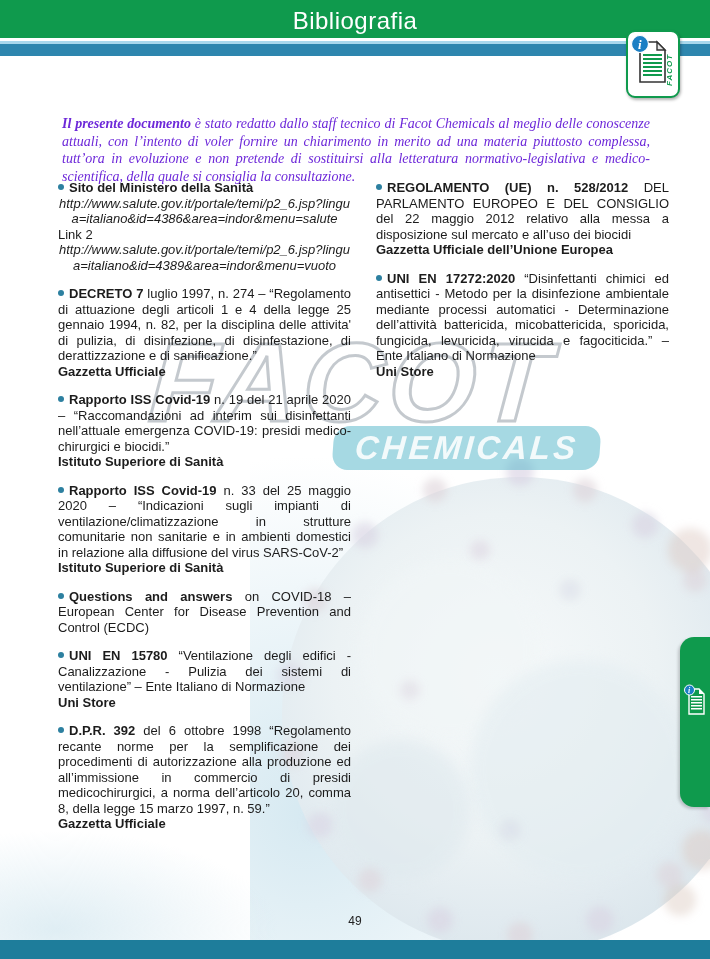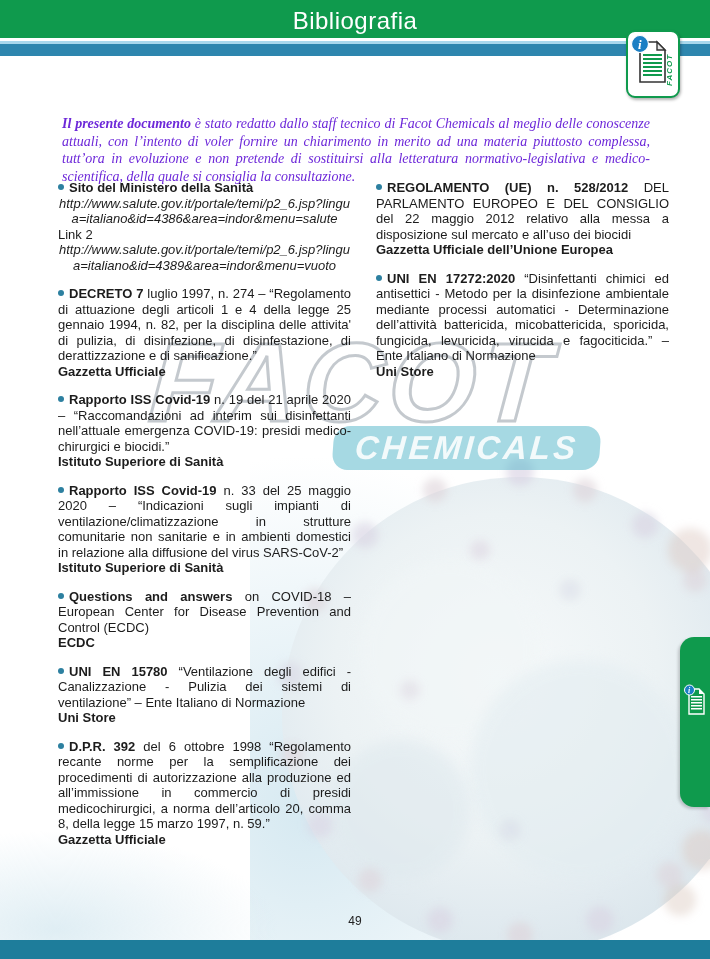--- a/index.html
+++ b/index.html
@@ -165,21 +165,20 @@
     <span class="src">Istituto Superiore di Sanità</span>
   </div>
 
   <div class="entry">
     <span class="bullet"></span><span class="lead">Rapporto ISS Covid-19</span><span> n. 33 del 25 maggio 2020 – “Indicazioni sugli impianti di ventilazione/climatizzazione in strutture comunitarie non sanitarie e in ambienti domestici in relazione alla diffusione del virus SARS-CoV-2”</span>
     <span class="src">Istituto Superiore di Sanità</span>
   </div>
 
   <div class="entry">
     <span class="bullet"></span><span class="lead">Questions and answers</span><span> on COVID-18 – European Center for Disease Prevention and Control (ECDC)</span>
-    <span class="src">ECDC</span>
   </div>
 
   <div class="entry">
     <span class="bullet"></span><span class="lead">UNI EN 15780</span><span> “Ventilazione degli edifici - Canalizzazione - Pulizia dei sistemi di ventilazione” – Ente Italiano di Normazione</span>
     <span class="src">Uni Store</span>
   </div>
 
   <div class="entry">
     <span class="bullet"></span><span class="lead">D.P.R. 392</span><span> del 6 ottobre 1998 “Regolamento recante norme per la semplificazione dei procedimenti di autorizzazione alla produzione ed all’immissione in commercio di presidi medicochirurgici, a norma dell’articolo 20, comma 8, della legge 15 marzo 1997, n. 59.”</span>
     <span class="src">Gazzetta Ufficiale</span>

